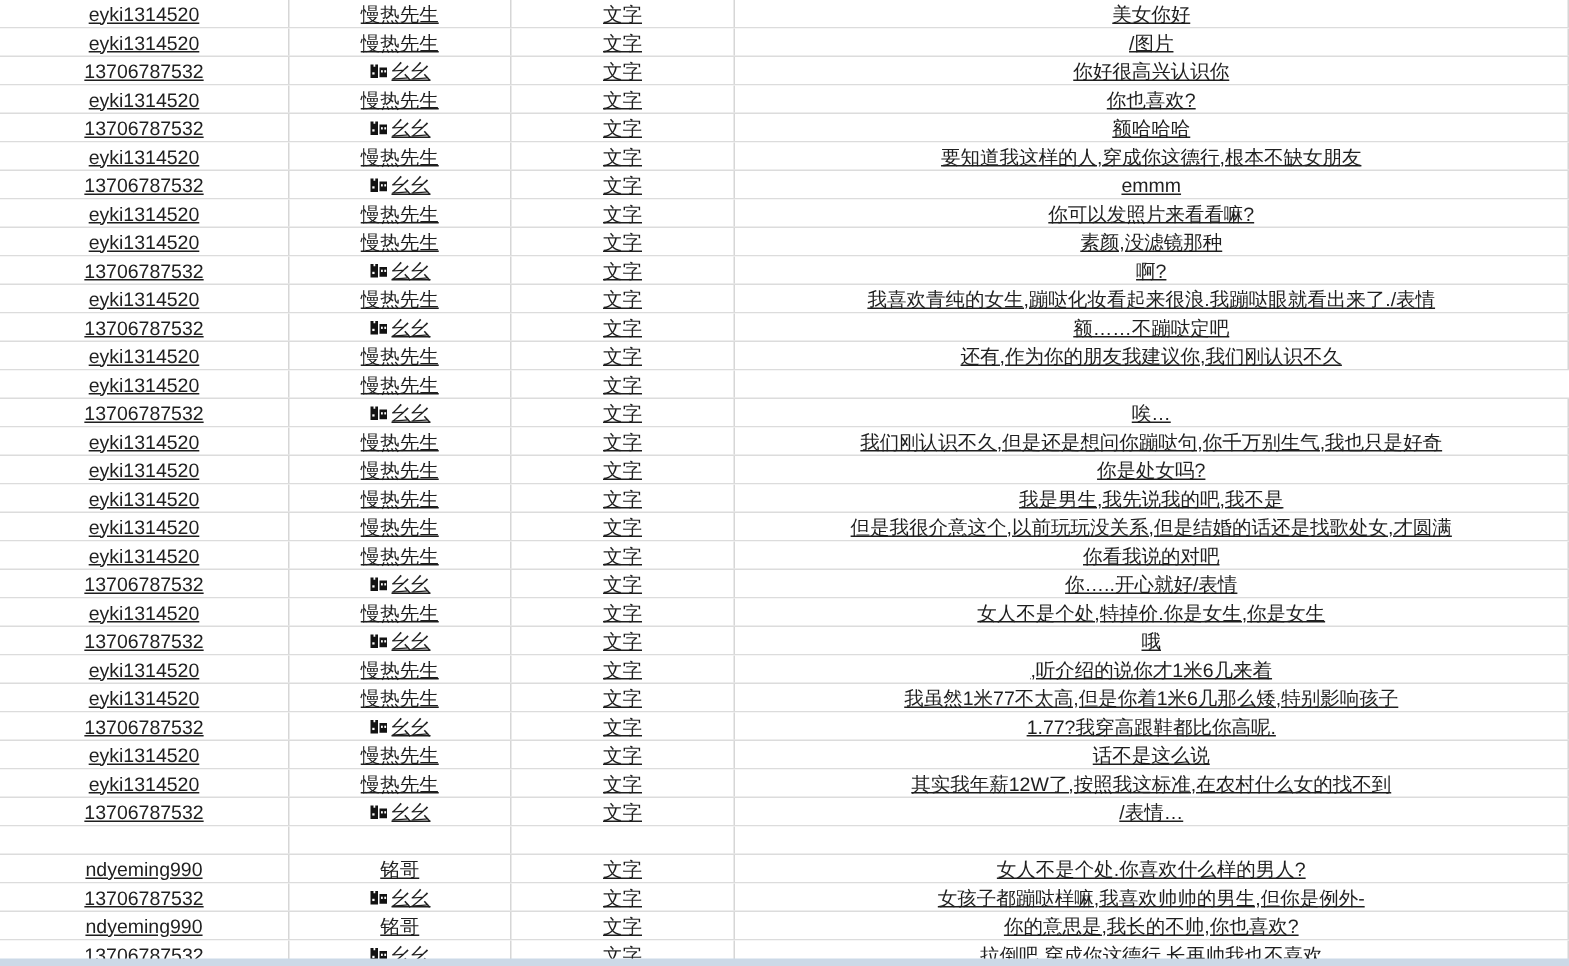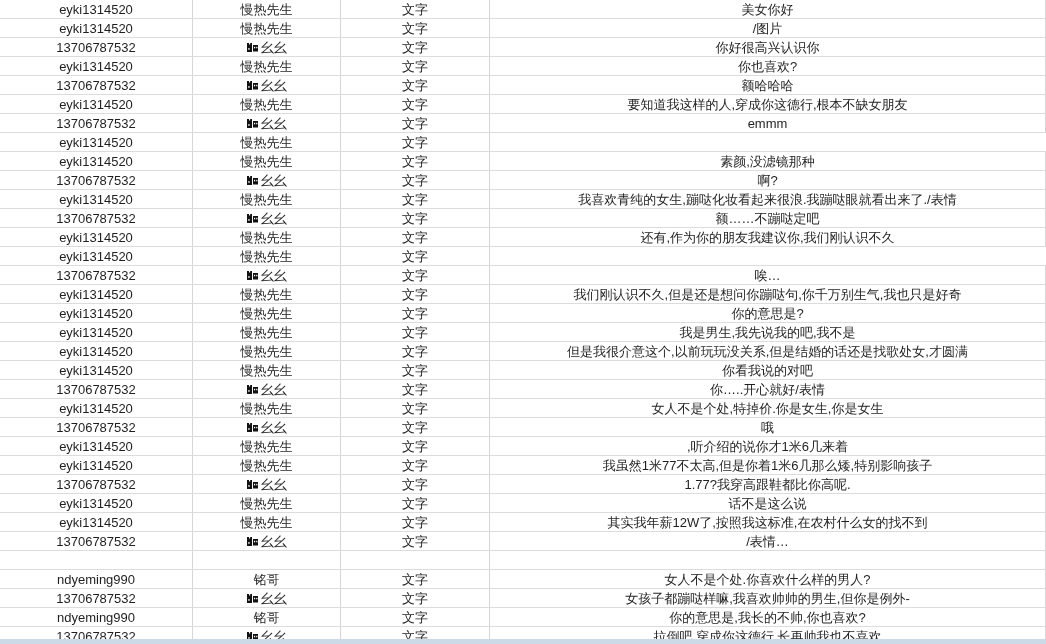--- a/index.html
+++ b/index.html
@@ -3,21 +3,21 @@
 <meta charset="utf-8">
 <style>
   html,body{margin:0;padding:0;background:#fff;}
   .sheet{
     position:relative;width:1046px;height:644px;overflow:hidden;background:#ffffff;
     font-family:"Liberation Sans","DejaVu Sans",sans-serif;color:#1f1f1f;
   }
   .tbody{position:absolute;top:0;left:0;width:100%;}
   .row{
     display:grid;grid-template-columns:193px 148px 149px auto;
-    height:19px;box-sizing:border-box;border-bottom:1px solid #dcdcdc;background:#fff;
+    height:19px;box-sizing:border-box;border-bottom:1px solid #dcdcdc;background:#fff;text-decoration:underline;
   }
   .cell{
     display:flex;align-items:center;justify-content:center;
     box-sizing:border-box;border-right:1px solid #d6d6d6;
     font-size:13px;line-height:19px;white-space:nowrap;overflow:hidden;
   }
   .emoji{display:none;align-items:center;margin-right:2px;}
   .emoji svg{display:block;}
   .strip{position:absolute;left:0;bottom:0;width:100%;height:5px;background:#ccd9e7;}
 </style>
@@ -120,20 +120,21 @@
     <div class="cell">emmm</div>
   </div>
 
   <div class="row">
     <div class="cell">eyki1314520</div>
     <div class="cell">
 
       <span>慢热先生</span>
     </div>
     <div class="cell">文字</div>
+    <div class="cell">你可以发照片来看看嘛?</div>
   </div>
 
   <div class="row">
     <div class="cell">eyki1314520</div>
     <div class="cell">
 
       <span>慢热先生</span>
     </div>
     <div class="cell">文字</div>
     <div class="cell">素颜,没滤镜那种</div>
@@ -232,21 +233,21 @@
     <div class="cell">我们刚认识不久,但是还是想问你蹦哒句,你千万别生气,我也只是好奇</div>
   </div>
 
   <div class="row">
     <div class="cell">eyki1314520</div>
     <div class="cell">
 
       <span>慢热先生</span>
     </div>
     <div class="cell">文字</div>
-    <div class="cell">你的意思是?</div>
+    <div class="cell">你是处女吗?</div>
   </div>
 
   <div class="row">
     <div class="cell">eyki1314520</div>
     <div class="cell">
 
       <span>慢热先生</span>
     </div>
     <div class="cell">文字</div>
     <div class="cell">我是男生,我先说我的吧,我不是</div>

